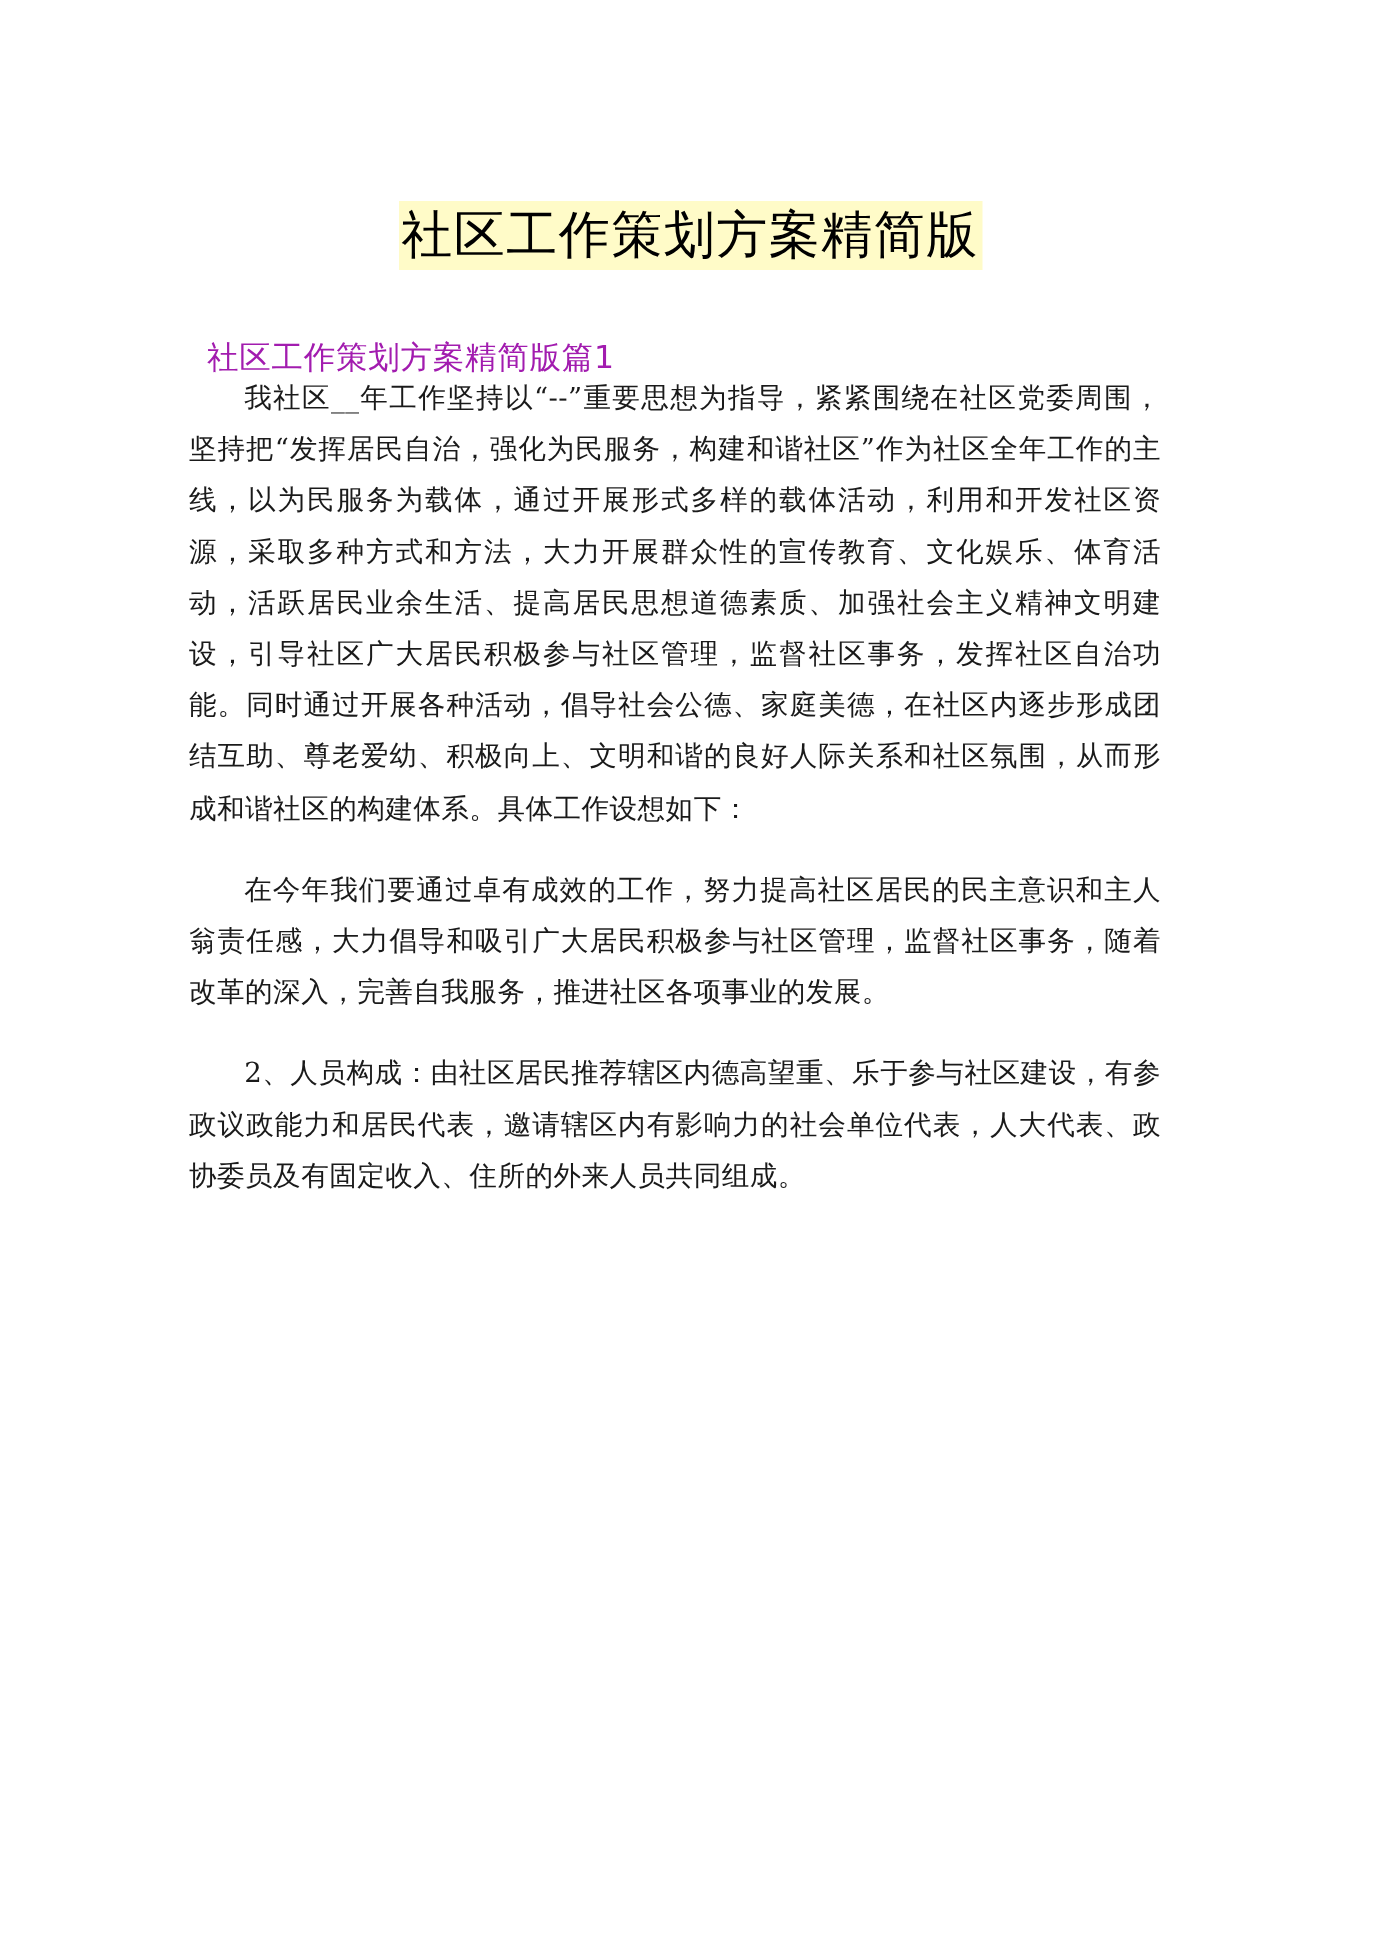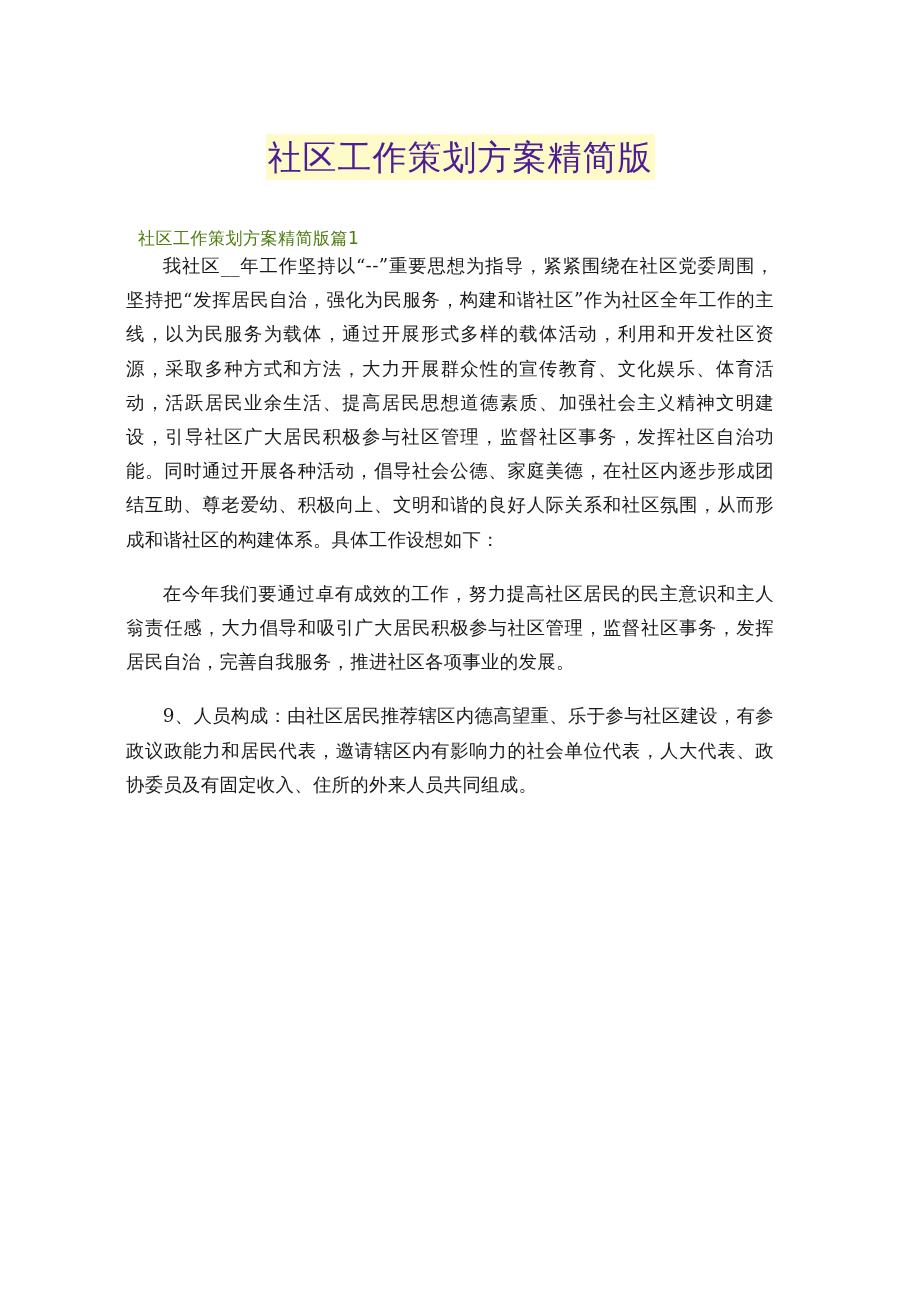--- a/index.html
+++ b/index.html
@@ -18,34 +18,34 @@
     .title-wrap {
       position: absolute;
       left: 0;
       top: 134px;
       width: 920px;
       text-align: center;
     }
     .title {
       display: inline-block;
       background: #fffbc8;
-      color: #4c1d95;
+      color: #000000;
       font-family: "DejaVu Sans", "Liberation Sans", sans-serif;
       font-size: 34px;
       line-height: 46px;
       padding: 0 2px;
       letter-spacing: 1px;
     }
     .section-heading {
       position: absolute;
       left: 138px;
       top: 226px;
-      color: #4d7c0f;
+      color: #a21caf;
       font-family: "DejaVu Sans", "Liberation Sans", sans-serif;
-      font-size: 17px;
+      font-size: 21px;
       line-height: 24px;
       letter-spacing: 0.5px;
     }
     .body {
       position: absolute;
       left: 126px;
       top: 249px;
       width: 648px;
       font-size: 18.4px;
       line-height: 34.2px;
@@ -62,15 +62,15 @@
 <body>
 
 <div class="title-wrap">
   <h1 class="title" style="margin:0;font-weight:normal;">社区工作策划方案精简版</h1>
 </div>
 
 <div class="section-heading">社区工作策划方案精简版篇1</div>
 
 <div class="body">
   <p class="para">我社区__年工作坚持以“--”重要思想为指导，紧紧围绕在社区党委周围，坚持把“发挥居民自治，强化为民服务，构建和谐社区”作为社区全年工作的主线，以为民服务为载体，通过开展形式多样的载体活动，利用和开发社区资源，采取多种方式和方法，大力开展群众性的宣传教育、文化娱乐、体育活动，活跃居民业余生活、提高居民思想道德素质、加强社会主义精神文明建设，引导社区广大居民积极参与社区管理，监督社区事务，发挥社区自治功能。同时通过开展各种活动，倡导社会公德、家庭美德，在社区内逐步形成团结互助、尊老爱幼、积极向上、文明和谐的良好人际关系和社区氛围，从而形成和谐社区的构建体系。具体工作设想如下：</p>
-  <p class="para">在今年我们要通过卓有成效的工作，努力提高社区居民的民主意识和主人翁责任感，大力倡导和吸引广大居民积极参与社区管理，监督社区事务，发挥居民自治，完善自我服务，推进社区各项事业的发展。</p>
-  <p class="para">9、人员构成：由社区居民推荐辖区内德高望重、乐于参与社区建设，有参政议政能力和居民代表，邀请辖区内有影响力的社会单位代表，人大代表、政协委员及有固定收入、住所的外来人员共同组成。</p>
+  <p class="para">在今年我们要通过卓有成效的工作，努力提高社区居民的民主意识和主人翁责任感，大力倡导和吸引广大居民积极参与社区管理，监督社区事务，随着改革的深入，完善自我服务，推进社区各项事业的发展。</p>
+  <p class="para">2、人员构成：由社区居民推荐辖区内德高望重、乐于参与社区建设，有参政议政能力和居民代表，邀请辖区内有影响力的社会单位代表，人大代表、政协委员及有固定收入、住所的外来人员共同组成。</p>
 </div>
 
 </body></html>

